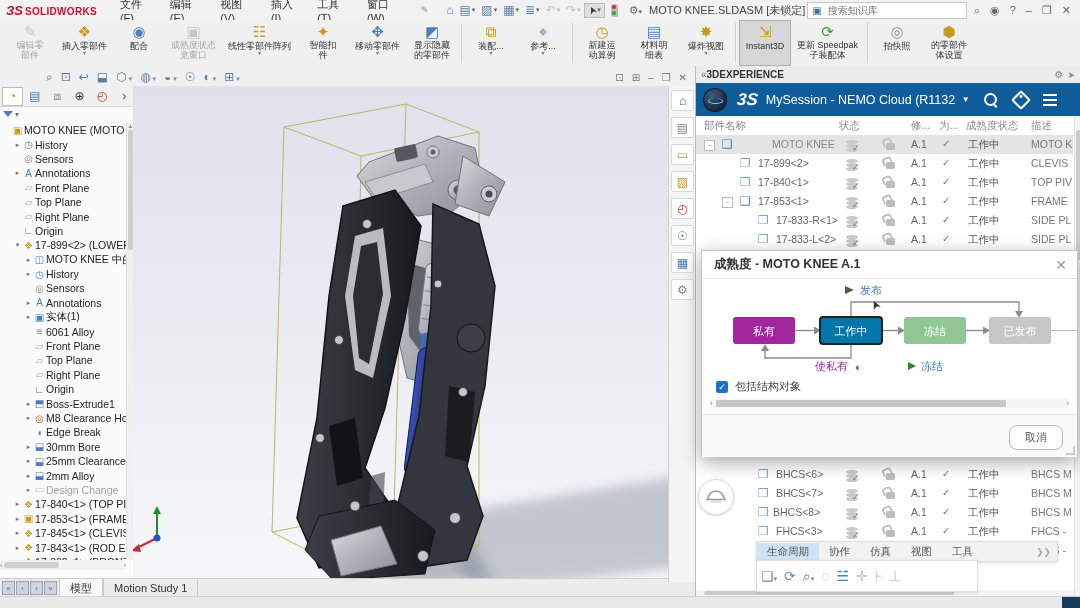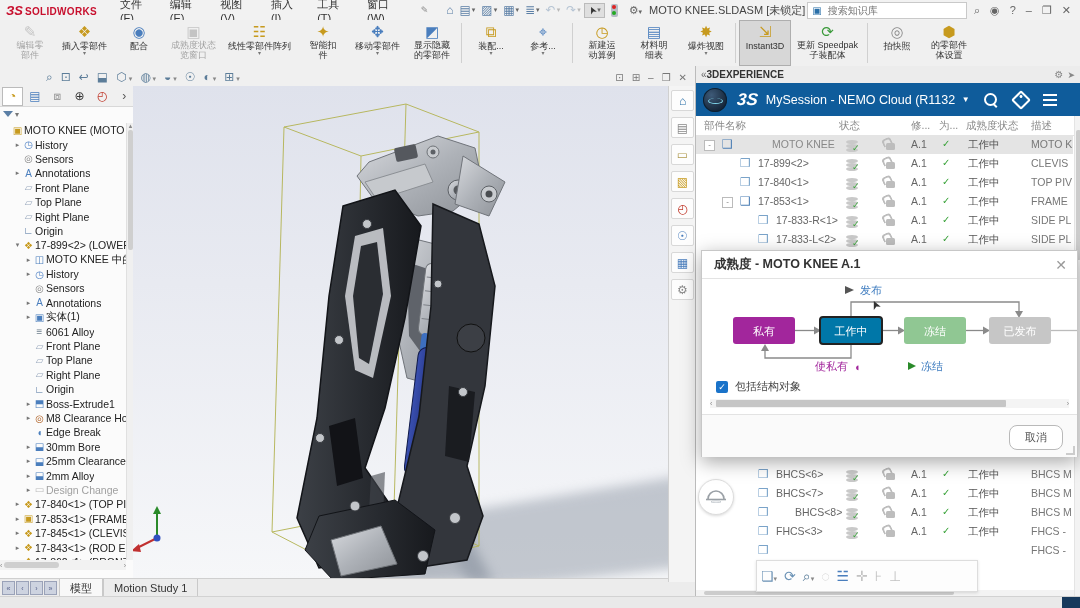--- a/index.html
+++ b/index.html
@@ -752,21 +752,21 @@
           <span class="db-ico" style="left: 150px;"></span>
           <span class="db-chk" style="left: 156px; top: 8px;">✓</span>
           <span class="lock-ico" style="left: 190px;"></span>
           <span class="rp-cell" style="left: 215px;">A.1</span>
           <span class="rp-cell chk-green" style="left: 246px;">✓</span>
           <span class="rp-cell" style="left: 272px; color: rgb(85, 85, 85);">工作中</span>
           <span class="rp-cell" style="left: 335px; max-width: 42px; color: rgb(119, 119, 119);">BHCS M</span>
         </div>
         <div class="rp-row" style="top: 437px;">
           <span class="pico part" style="left: 62px;">❒</span>
-          <span class="rp-cell" style="left: 88px; max-width: 102px; color: rgb(102, 102, 102); padding-left: 11px;">BHCS&lt;8&gt;</span>
+          <span class="rp-cell" style="left: 66px; max-width: 102px; color: rgb(102, 102, 102); padding-left: 11px;">BHCS&lt;8&gt;</span>
           <span class="db-ico" style="left: 150px;"></span>
           <span class="db-chk" style="left: 156px; top: 8px;">✓</span>
           <span class="lock-ico" style="left: 190px;"></span>
           <span class="rp-cell" style="left: 215px;">A.1</span>
           <span class="rp-cell chk-green" style="left: 246px;">✓</span>
           <span class="rp-cell" style="left: 272px; color: rgb(85, 85, 85);">工作中</span>
           <span class="rp-cell" style="left: 335px; max-width: 42px; color: rgb(119, 119, 119);">BHCS M</span>
         </div>
         <div class="rp-row" style="top: 456px;">
           <span class="pico part" style="left: 62px;">❒</span>
@@ -791,20 +791,28 @@
     <div id="rp-hscroll" class="abs">
         <div class="thumb"></div>
       </div>
     <div class="helmet abs">
       <svg width="20" height="16" viewBox="0 0 20 16">
         <path d="M2,12 A8,8 0 0 1 18,12" fill="none" stroke="#9aa0a6" stroke-width="1.6"></path>
         <line x1="0" y1="12.5" x2="20" y2="12.5" stroke="#9aa0a6" stroke-width="1.6"></line>
         <ellipse cx="10" cy="14.8" rx="5" ry="1" fill="none" stroke="#c8cdd2" stroke-width="1"></ellipse>
       </svg>
     </div>
+    <div id="rp-tabstrip" class="abs">
+        <span class="rp-tab active">生命周期</span>
+        <span class="rp-tab">协作</span>
+        <span class="rp-tab">仿真</span>
+        <span class="rp-tab">视图</span>
+        <span class="rp-tab">工具</span>
+        <span class="rp-tab-chev">❯❯</span>
+      </div>
     <div id="rp-toolbar" class="abs">
         <span class="rp-tool" style="color: rgb(107, 146, 181);">❏<span class="car">▾</span></span>
         <span class="rp-tool" style="color: rgb(107, 146, 181);">⟳</span>
         <span class="rp-tool" style="color: rgb(90, 125, 154);">⌕<span class="car">▾</span></span>
         <span class="rp-tool gray" style="">◌</span>
         <span class="rp-tool" style="color: rgb(74, 126, 189);">☱</span>
         <span class="rp-tool gray" style="">✛</span>
         <span class="rp-tool gray" style="">⊦</span>
         <span class="rp-tool gray" style="">⊥</span>
       </div>

